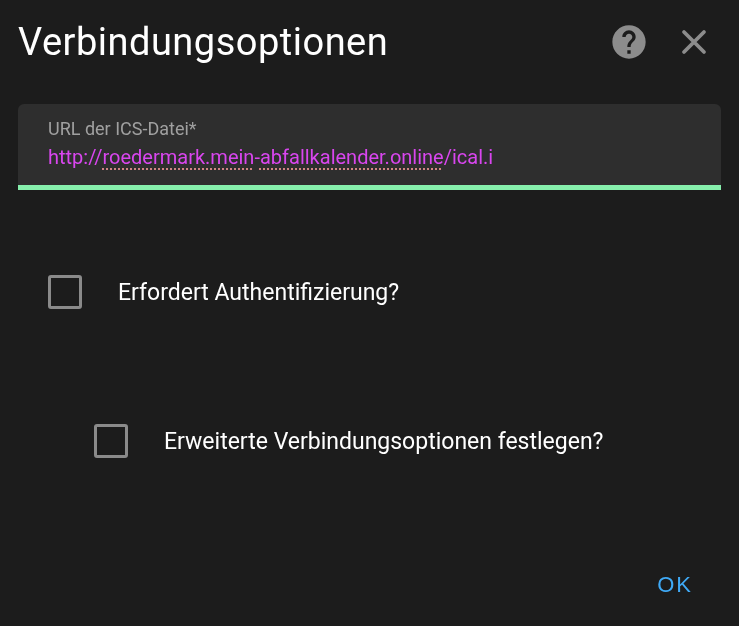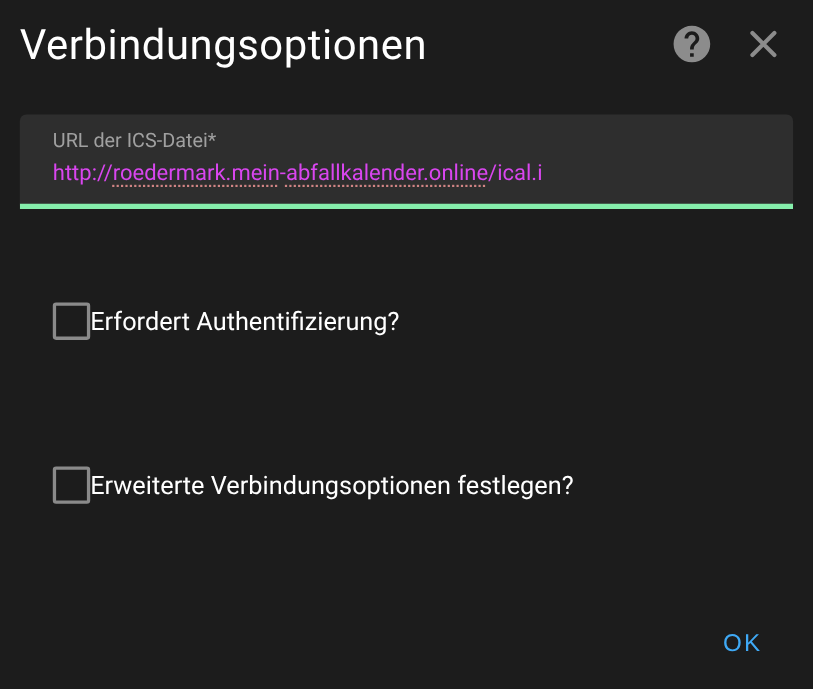--- a/index.html
+++ b/index.html
@@ -8,21 +8,21 @@
       height: 626px;
       background: #1c1c1c;
       font-family: -apple-system, BlinkMacSystemFont, "Segoe UI", Roboto, Arial, sans-serif;
       color: #fff;
       overflow: hidden;
       position: relative;
     }
 
     .dialog-header {
       display: flex;
-      align-items: flex-start;
+      align-items: center;
       padding: 20px 20px 10px 18px;
     }
     .dialog-title {
       font-size: 38px;
       font-weight: 400;
       letter-spacing: 0.5px;
       flex: 1;
       color: #fff;
     }
     .header-actions {
@@ -66,23 +66,24 @@
     .spell {
       text-decoration: underline dotted #d08484;
       text-underline-offset: 4px;
       text-decoration-thickness: 2px;
     }
 
     .checkbox-row {
       display: flex;
       align-items: center;
       padding: 0 18px 0 48px;
+      gap: 36px;
     }
     .checkbox-row.first { margin-top: 85px; }
-    .checkbox-row.second { margin-top: 115px; }
+    .checkbox-row.second { margin-top: 115px; margin-left: 46px; }
 
     .checkbox {
       width: 34px;
       height: 34px;
       border: 3px solid #8a8a8a;
       border-radius: 3px;
       flex-shrink: 0;
       cursor: pointer;
     }
 

